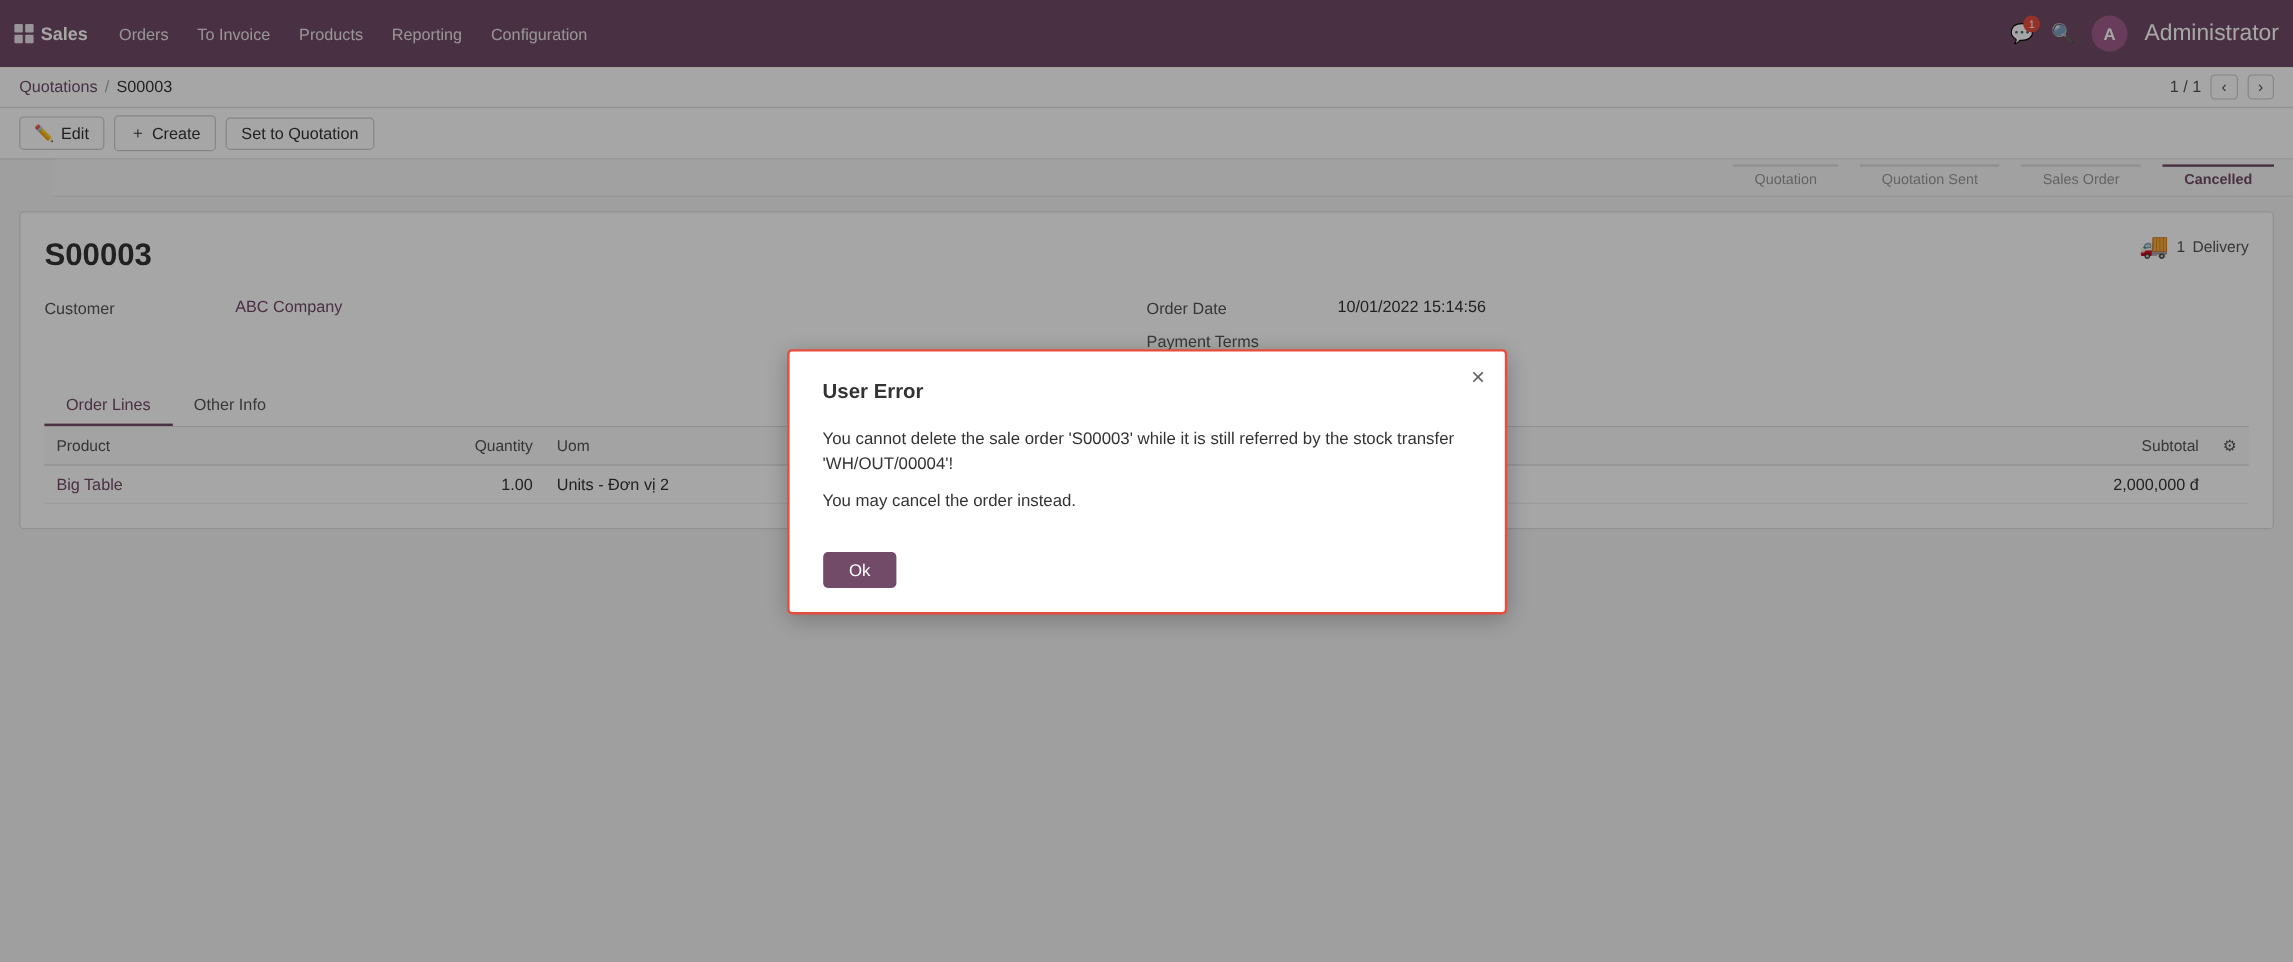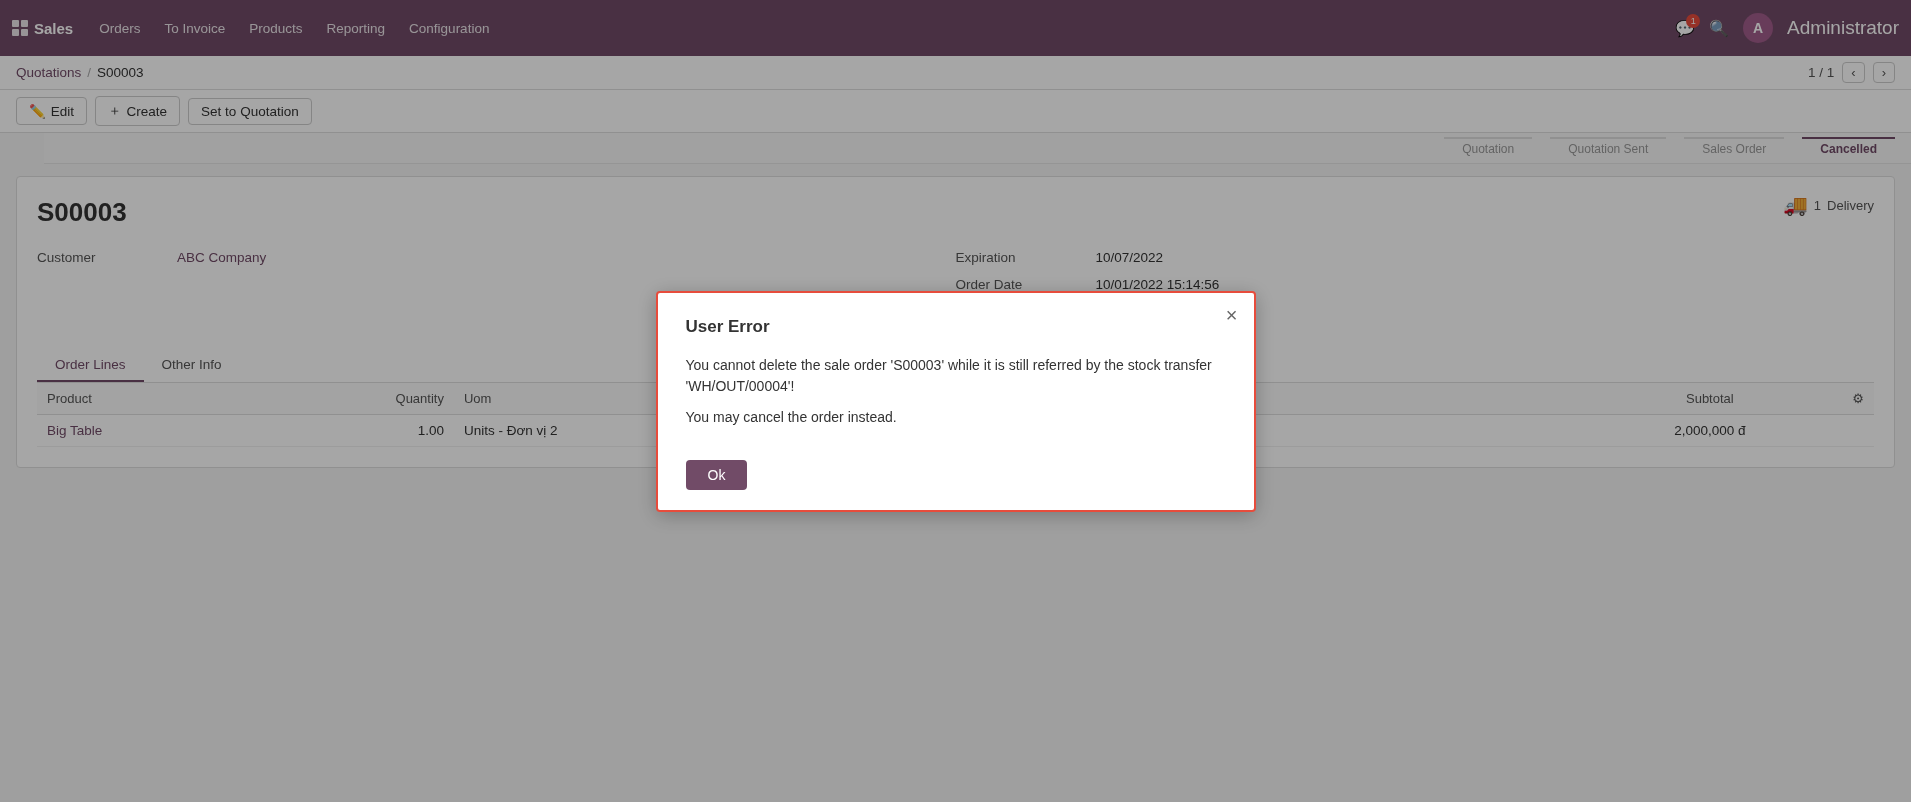--- a/index.html
+++ b/index.html
@@ -101,37 +101,37 @@
     .truck-icon { font-size: 20px; color: #555; }
     .order-ref { font-size: 26px; font-weight: 700; color: #333; margin-bottom: 20px; }
 
     .form-grid {
       display: grid;
       grid-template-columns: 1fr 1fr;
       gap: 0;
       margin-bottom: 20px;
     }
     .form-left, .form-right { padding: 0; }
-    .form-field { display: flex; align-items: flex-end; margin-bottom: 10px; }
+    .form-field { display: flex; align-items: flex-start; margin-bottom: 10px; gap: 19px; }
     .form-label { width: 140px; color: #555; font-size: 13.5px; flex-shrink: 0; padding-top: 2px; }
     .form-value { color: #714B67; font-size: 13.5px; }
     .form-value-plain { color: #333; font-size: 13.5px; }
 
     
     .tabs { display: flex; border-bottom: 1px solid #ddd; margin-bottom: 0; }
     .tab { padding: 8px 18px; cursor: pointer; font-size: 13.5px; color: #555; border-bottom: 2px solid transparent; }
     .tab.active { color: #714B67; border-bottom: 2px solid #714B67; font-weight: 500; }
 
     
     .order-table { width: 100%; border-collapse: collapse; margin-top: 0; }
     .order-table th { text-align: left; padding: 8px 10px; font-size: 13px; color: #555; font-weight: 500; border-bottom: 1px solid #ddd; background: #fafafa; }
     .order-table td { padding: 8px 10px; font-size: 13.5px; border-bottom: 1px solid #f0f0f0; }
     .order-table .col-qty { text-align: right; }
     .order-table .col-price { text-align: right; }
-    .order-table .col-subtotal { text-align: center; }
+    .order-table .col-subtotal { text-align: right; }
     .product-link { color: #714B67; text-decoration: none; }
     .tax-badge { background: #e8f4e8; border: 1px solid #b8ddb8; border-radius: 10px; padding: 1px 8px; font-size: 11px; color: #555; }
 
     
     .modal-overlay {
       position: fixed;
       top: 0; left: 0; right: 0; bottom: 0;
       background: rgba(0,0,0,0.35);
       display: flex;
       align-items: center;
@@ -227,24 +227,20 @@
   <div class="order-ref">S00003</div>
 
   <div class="form-grid">
     <div class="form-left">
       <div class="form-field">
         <span class="form-label">Customer</span>
         <span class="form-value">ABC Company</span>
       </div>
     </div>
     <div class="form-right">
-      <div class="form-field">
-        <span class="form-label">Expiration</span>
-        <span class="form-value-plain">10/07/2022</span>
-      </div>
       <div class="form-field">
         <span class="form-label">Order Date</span>
         <span class="form-value-plain">10/01/2022 15:14:56</span>
       </div>
       <div class="form-field">
         <span class="form-label">Payment Terms</span>
         <span class="form-value-plain"></span>
       </div>
     </div>
   </div>

